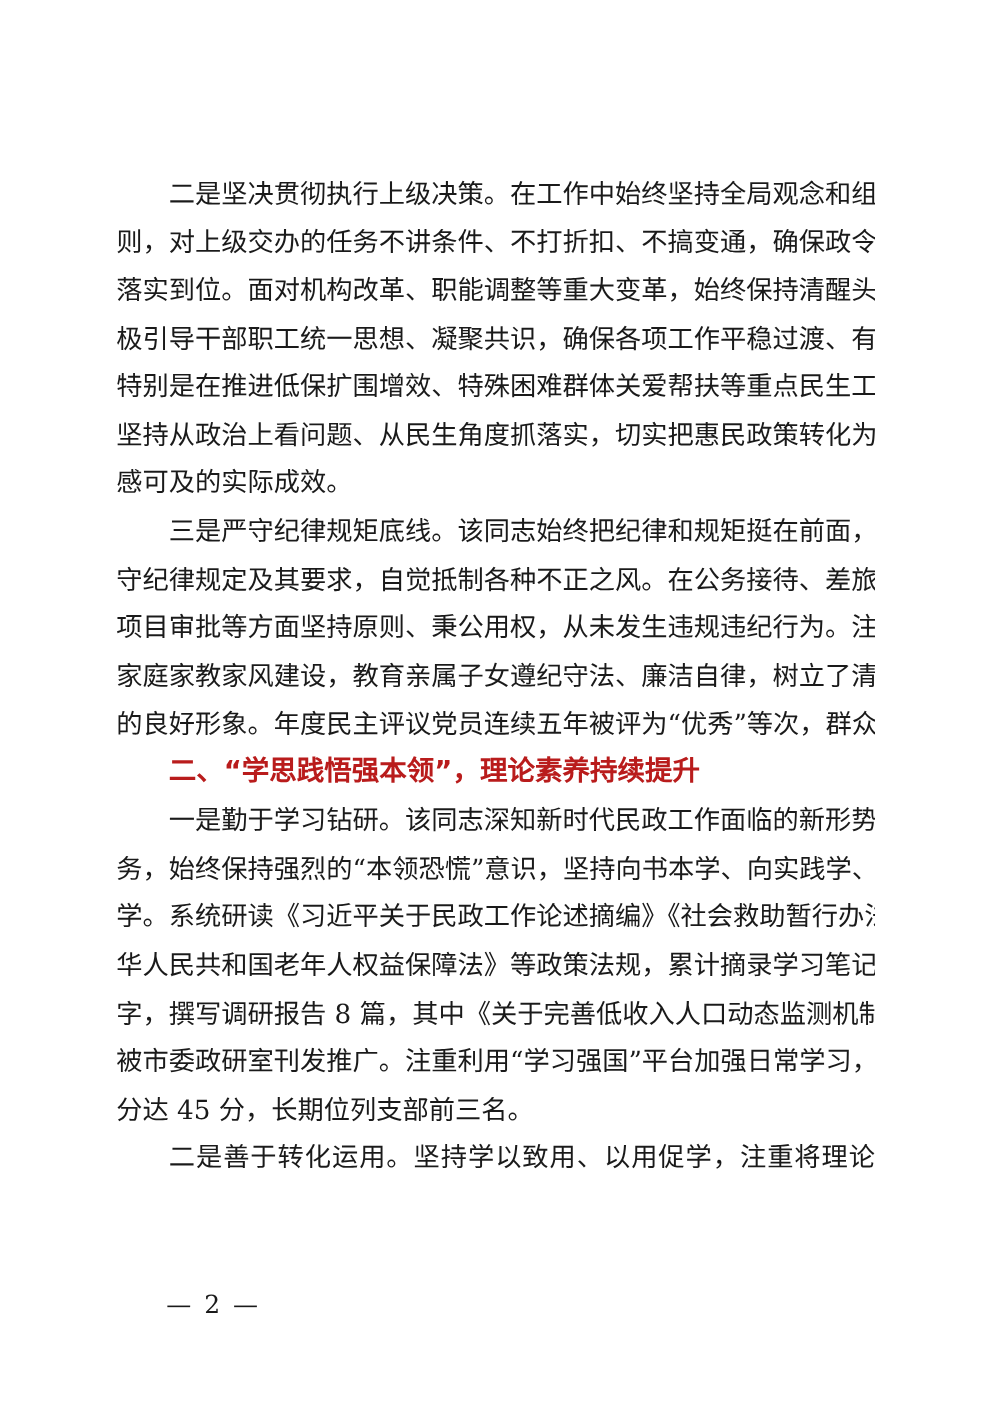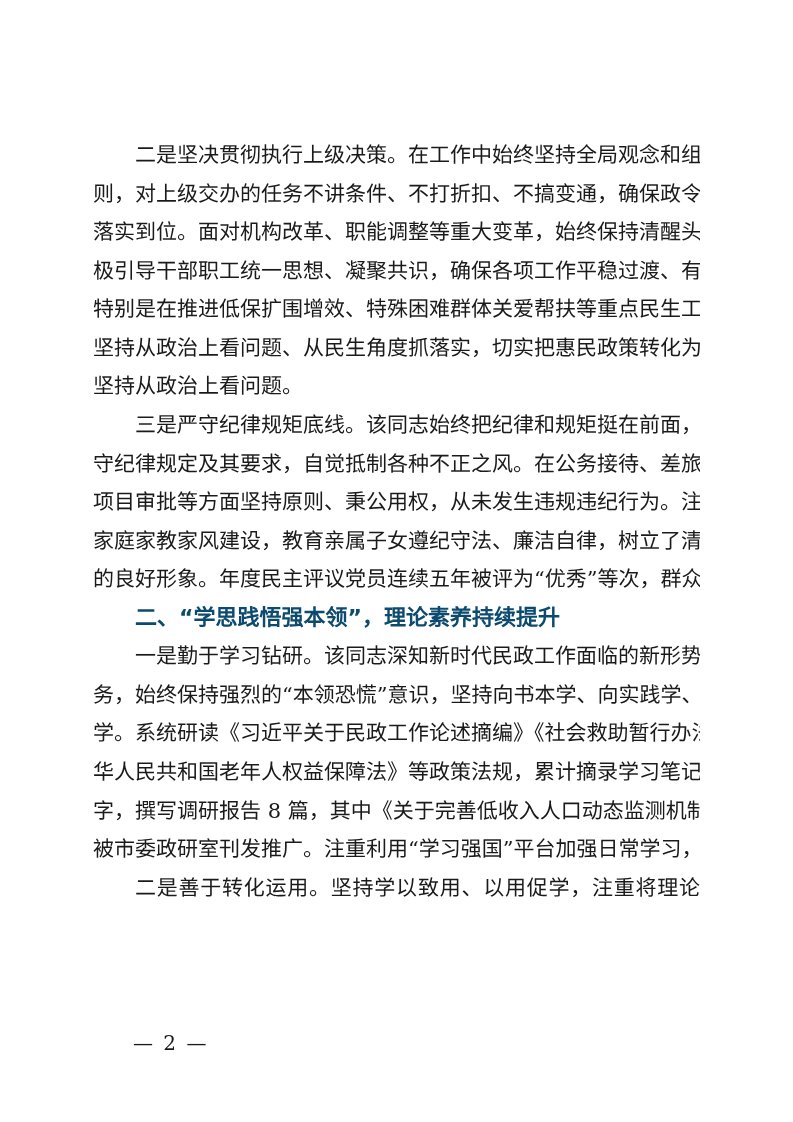--- a/index.html
+++ b/index.html
@@ -34,21 +34,21 @@
   }
   .line.first { text-indent: 42px; }
   .line.last  { text-align-last: left; white-space: normal; }
   .heading {
     height: 38.57px;
     line-height: 38.57px;
     font-size: 22px;
     font-weight: bold;
     margin: 0;
     text-indent: 42px;
-    color: #0c4a6e;
+    color: #b91c1c;
     font-family: "DejaVu Sans", "Liberation Sans", sans-serif;
     white-space: nowrap;
     overflow: hidden;
   }
   .footer {
     position: absolute;
     left: 133px; top: 1031px;
     height: 24px; line-height: 24px;
     font-size: 20px;
     color: #1a1a1a;
@@ -62,40 +62,41 @@
 <div class="page">
   <main class="content">
 
     <section class="para">
       <div class="line first">二是坚决贯彻执行上级决策。在工作中始终坚持全局观念和组织原</div>
       <div class="line">则，对上级交办的任务不讲条件、不打折扣、不搞变通，确保政令畅通、</div>
       <div class="line">落实到位。面对机构改革、职能调整等重大变革，始终保持清醒头脑，积</div>
       <div class="line">极引导干部职工统一思想、凝聚共识，确保各项工作平稳过渡、有序推进。</div>
       <div class="line">特别是在推进低保扩围增效、特殊困难群体关爱帮扶等重点民生工程中，</div>
       <div class="line">坚持从政治上看问题、从民生角度抓落实，切实把惠民政策转化为群众可</div>
-      <div class="line last">坚持从政治上看问题。</div>
+      <div class="line last">感可及的实际成效。</div>
     </section>
 
     <section class="para">
       <div class="line first">三是严守纪律规矩底线。该同志始终把纪律和规矩挺在前面，严格遵</div>
       <div class="line">守纪律规定及其要求，自觉抵制各种不正之风。在公务接待、差旅报销、</div>
       <div class="line">项目审批等方面坚持原则、秉公用权，从未发生违规违纪行为。注重加强</div>
       <div class="line">家庭家教家风建设，教育亲属子女遵纪守法、廉洁自律，树立了清正廉洁</div>
       <div class="line">的良好形象。年度民主评议党员连续五年被评为“优秀”等次，群众满意度</div>
     </section>
 
     <h2 class="heading">二、“学思践悟强本领”，理论素养持续提升</h2>
 
     <section class="para">
       <div class="line first">一是勤于学习钻研。该同志深知新时代民政工作面临的新形势新任</div>
       <div class="line">务，始终保持强烈的“本领恐慌”意识，坚持向书本学、向实践学、向群众</div>
       <div class="line">学。系统研读《习近平关于民政工作论述摘编》《社会救助暂行办法》《中</div>
       <div class="line">华人民共和国老年人权益保障法》等政策法规，累计摘录学习笔记 5 万余</div>
       <div class="line">字，撰写调研报告 8 篇，其中《关于完善低收入人口动态监测机制的思考》</div>
       <div class="line">被市委政研室刊发推广。注重利用“学习强国”平台加强日常学习，日均积</div>
+      <div class="line last">分达 45 分，长期位列支部前三名。</div>
     </section>
 
     <section class="para">
       <div class="line first last">二是善于转化运用。坚持学以致用、以用促学，注重将理论学习成果</div>
     </section>
 
   </main>
 
   <footer class="footer">
     <span>— 2 —</span>

